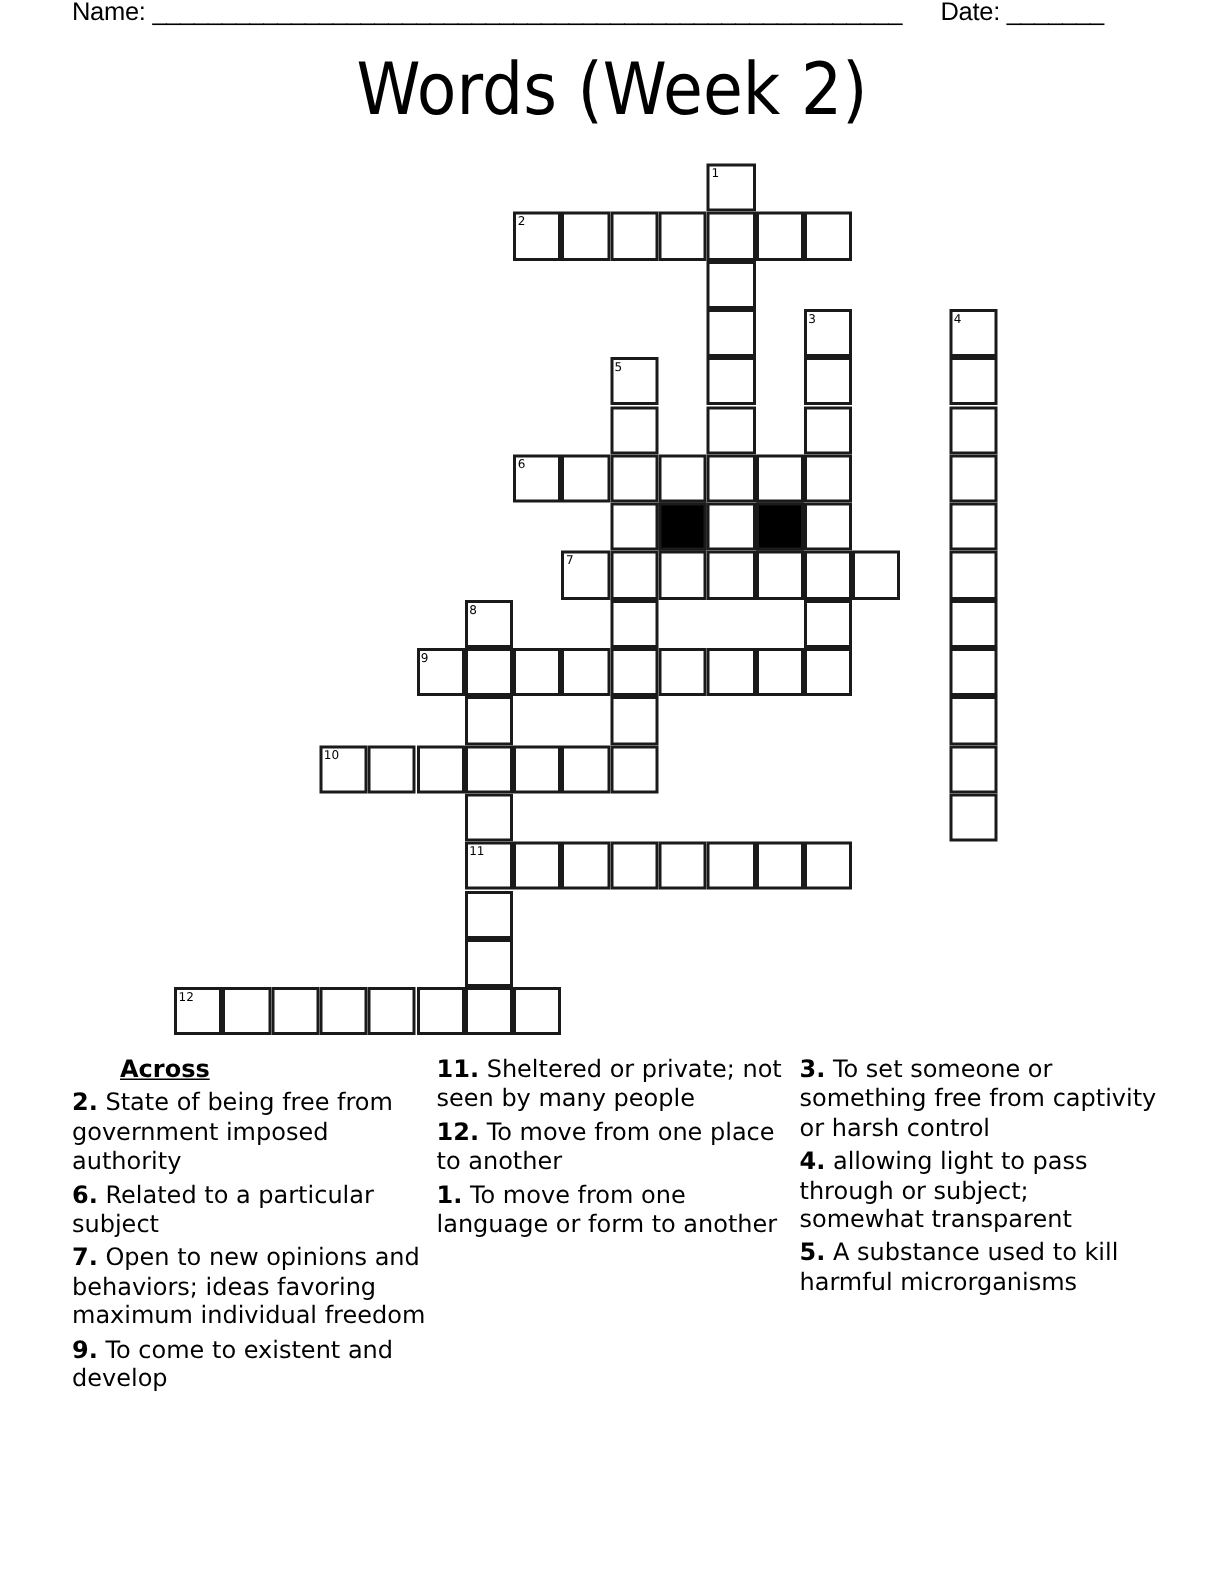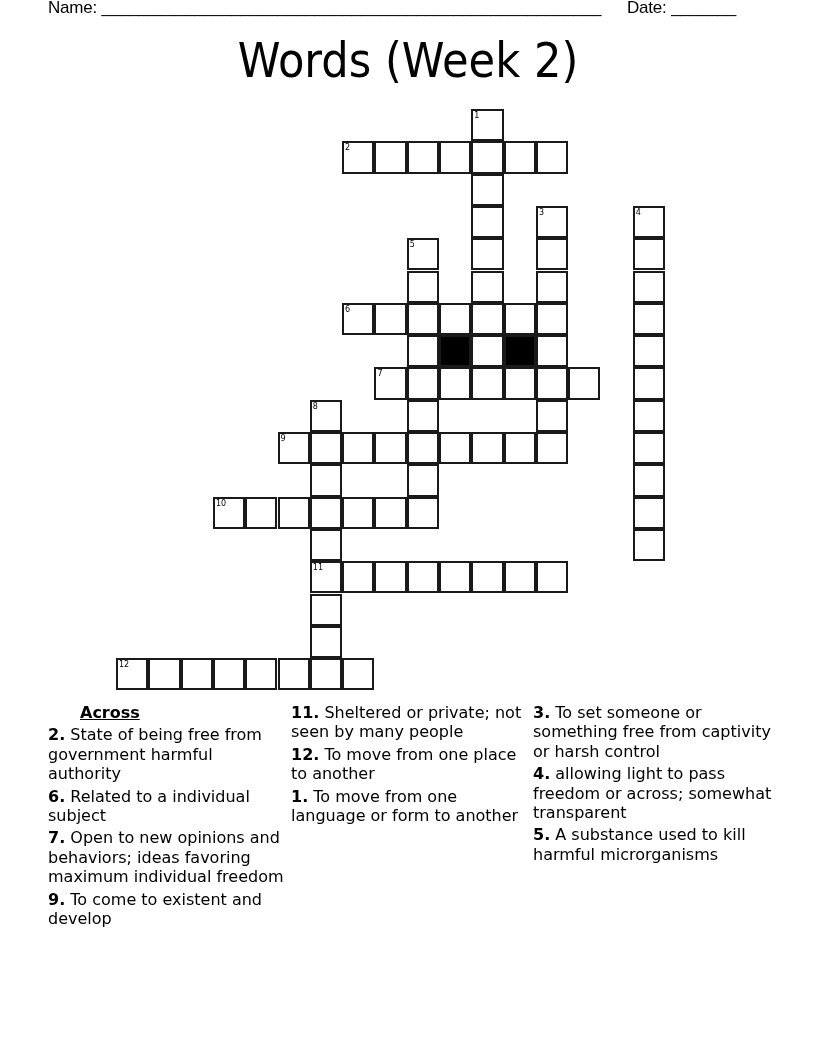--- a/index.html
+++ b/index.html
@@ -137,29 +137,29 @@
     <div class="cell" style="left: 246.2px; top: 659.1px;"></div>
     <div class="cell" style="left: 278.5px; top: 659.1px;"></div>
     <div class="cell" style="left: 310.8px; top: 659.1px;"></div>
     <div class="cell" style="left: 343.1px; top: 659.1px;"></div>
     <div class="cell black" style="left: 440px; top: 336.1px;"></div>
     <div class="cell black" style="left: 504.6px; top: 336.1px;"></div>
   </div>
 
 <div class="clues col1">
   <span class="sec-head">Across</span>
-  <div class="clue"><b>2.</b> <span>State of being free from government harmful authority</span></div>
-  <div class="clue"><b>6.</b> <span>Related to a individual subject</span></div>
+  <div class="clue"><b>2.</b> <span>State of being free from government imposed authority</span></div>
+  <div class="clue"><b>6.</b> <span>Related to a particular subject</span></div>
   <div class="clue"><b>7.</b> <span>Open to new opinions and behaviors; ideas favoring maximum individual freedom</span></div>
   <div class="clue"><b>9.</b> <span>To come to existent and develop</span></div>
 </div>
 
 <div class="clues col2">
   <div class="clue"><b>11.</b> <span>Sheltered or private; not seen by many people</span></div>
   <div class="clue"><b>12.</b> <span>To move from one place to another</span></div>
   <div class="clue"><b>1.</b> <span>To move from one language or form to another</span></div>
 </div>
 
 <div class="clues col3">
   <div class="clue"><b>3.</b> <span>To set someone or something free from captivity or harsh control</span></div>
-  <div class="clue"><b>4.</b> <span>allowing light to pass freedom or across; somewhat transparent</span></div>
+  <div class="clue"><b>4.</b> <span>allowing light to pass through or subject; somewhat transparent</span></div>
   <div class="clue"><b>5.</b> <span>A substance used to kill harmful microrganisms</span></div>
 </div>
 
 </body></html>

